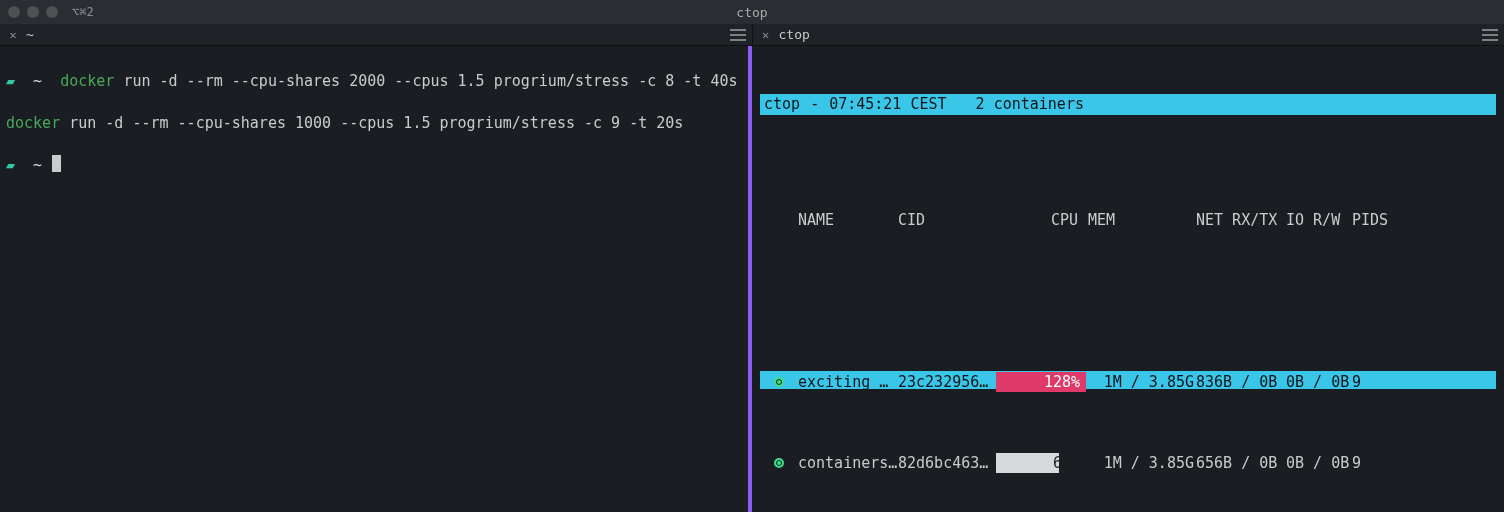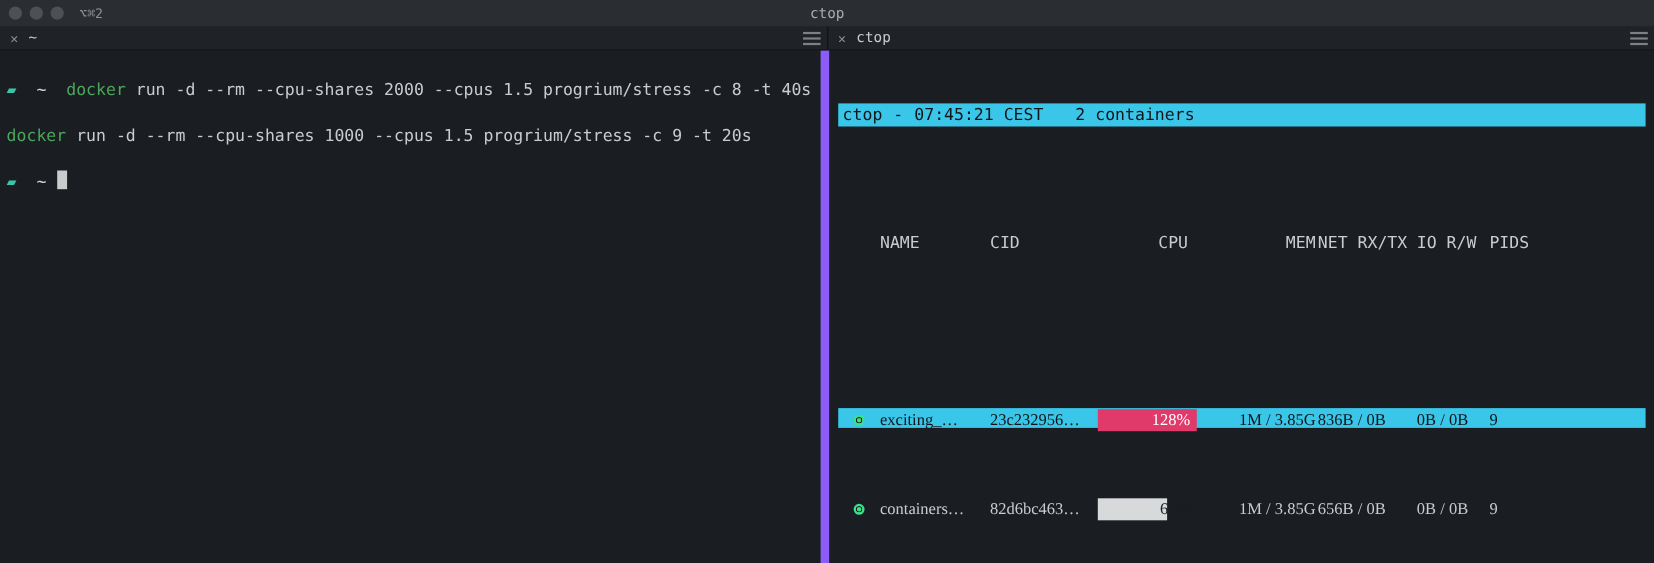--- a/index.html
+++ b/index.html
@@ -62,21 +62,21 @@
   .panes { display: flex; height: calc(512px - 24px - 22px); }
   .pane {
     flex: 1;
     background: #1a1e23;
     overflow: hidden;
     position: relative;
     padding: 4px 6px;
     line-height: 21px;
     white-space: pre;
   }
-  .pane-left { border-right: 8px solid #8b5cf6; }
+  .pane-left { border-right: 4px solid #8b5cf6; }
 
   .prompt-icon { color: #35c7a8; }
   .prompt-tilde { color: #d7d9db; }
   .docker { color: #4aa85a; }
   .cmd { color: #c9cbcc; }
   .hash { color: #9a9c9f; }
   .cursor {
     display: inline-block; width: 9px; height: 17px;
     background: #c9cbcc; vertical-align: -2px; margin-left: 10px;
   }
@@ -94,21 +94,20 @@
     display: grid;
     grid-template-columns: 36px 100px 100px 90px 108px 90px 66px 66px;
     color: #c9cbcc;
   }
   .ctop-cols > div { text-align: left; padding-left: 2px; }
   .row {
     display: grid;
     grid-template-columns: 36px 100px 100px 90px 108px 90px 66px 66px;
     align-items: center;
     height: 18px;
-    font-family: Liberation Serif, serif;
   }
   .row.sel { background: #3ac6e8; color: #111418; }
   .row > div { padding-left: 2px; }
   .status-dot {
     width: 10px; height: 10px; border-radius: 50%;
     border: 2px solid #3de08a;
     background: #3de08a;
     box-shadow: inset 0 0 0 1px #1a1e23;
     margin-left: 12px;
   }
@@ -177,21 +176,21 @@
       <span>07:45:21 CEST</span>
       <span>&nbsp;</span>
       <span>2 containers</span>
     </div>
 
     <div class="ctop-cols">
       <div></div>
       <div>NAME</div>
       <div>CID</div>
       <div style="text-align:right;padding-right:8px">CPU</div>
-      <div style="text-align:right">MEM</div>
+      <div style="text-align:left">MEM</div>
       <div>NET RX/TX</div>
       <div>IO R/W</div>
       <div>PIDS</div>
     </div>
 
     <div class="ctop-body">
       
       <div class="row sel">
         <div><div class="status-dot"></div></div>
         <div class="cell-name">exciting_…</div>

